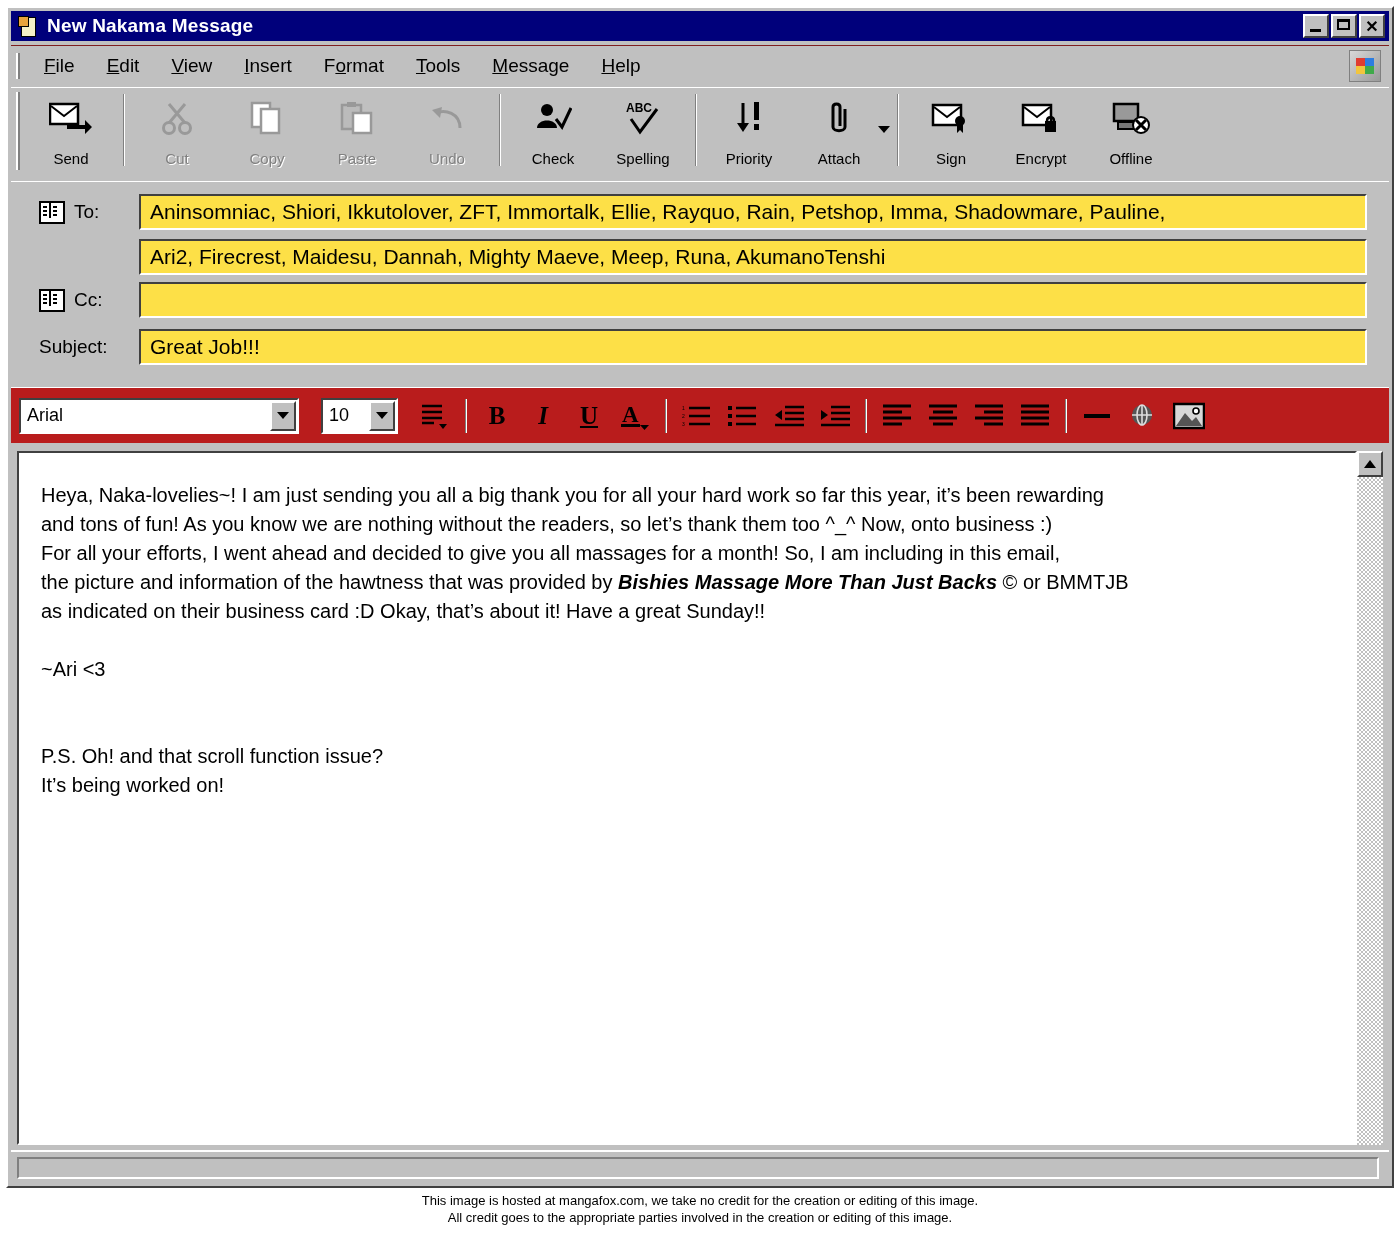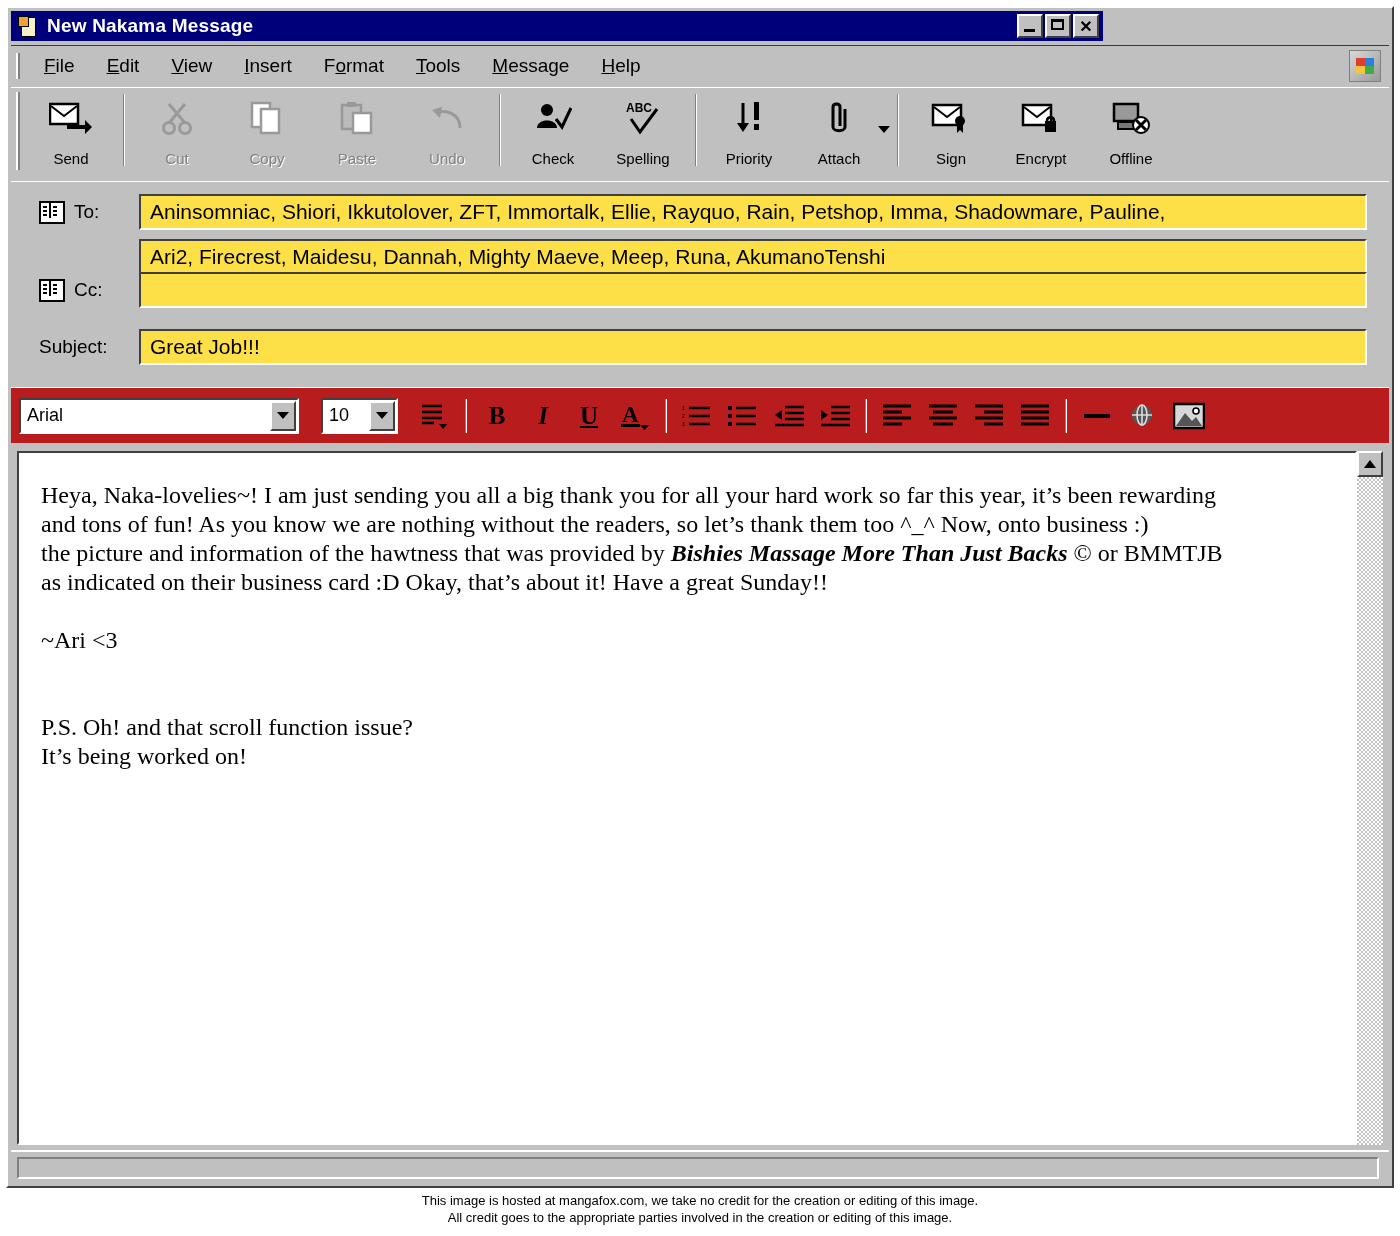--- a/index.html
+++ b/index.html
@@ -17,21 +17,21 @@
     background: #c0c0c0;
     border-top: 2px solid #ffffff;
     border-left: 2px solid #ffffff;
     border-right: 2px solid #404040;
     border-bottom: 2px solid #404040;
     box-sizing: border-box;
   }
   
   .titlebar {
     position: absolute; left: 3px; top: 3px;
-    width: 1092px; height: 30px;
+    width: 1378px; height: 30px;
     background: #00007b;
     display: flex; align-items: center;
   }
   .title-icon {
     width: 22px; height: 22px; margin-left: 6px; margin-right: 8px;
     position: relative; flex: none;
   }
   .title-icon .sheet {
     position: absolute; left: 4px; top: 2px; width: 13px; height: 18px;
     background: #f5f0c8; border: 1px solid #000;
@@ -235,21 +235,21 @@
     background: #ffffff;
     border-top: 2px solid #404040;
     border-left: 2px solid #404040;
     border-right: 2px solid #ffffff;
     border-bottom: 2px solid #ffffff;
     box-sizing: border-box;
     overflow: hidden;
   }
   .bodytext {
     position: absolute; left: 22px; top: 28px; width: 1300px;
-    font-size: 24px; line-height: 29px; color: #000; font-family: Liberation Serif, serif;
+    font-size: 20px; line-height: 29px; color: #000;
   }
   .bodytext p { margin: 0 0 0 0; }
   .bodytext .gap { height: 29px; }
   .bi { font-weight: bold; font-style: italic; }
   .vscroll {
     position: absolute; right: 6px; top: 6px;
     width: 26px; height: 694px;
     background-color: #c0c0c0;
     background-image:
       linear-gradient(45deg, #ffffff 25%, transparent 25%, transparent 75%, #ffffff 75%),
@@ -486,21 +486,21 @@
         <span>To:</span>
       </div>
       <div class="hdr-input">Aninsomniac, Shiori, Ikkutolover, ZFT, Immortalk, Ellie, Rayquo, Rain, Petshop, Imma, Shadowmare, Pauline,</div>
     </div>
 
     <div class="hdr-row" style="top:57px;">
       <div class="hdr-label"></div>
       <div class="hdr-input">Ari2, Firecrest, Maidesu, Dannah, Mighty Maeve, Meep, Runa, AkumanoTenshi</div>
     </div>
 
-    <div class="hdr-row" style="top:90px;text-align:right;">
+    <div class="hdr-row" style="top:100px;text-align:right;">
       <div class="hdr-label">
         <span class="book-icon"></span>
         <span>Cc:</span>
       </div>
       <div class="hdr-input"></div>
     </div>
 
     <div class="hdr-row" style="top:147px;">
       <div class="hdr-label">Subject:</div>
       <div class="hdr-input">Great Job!!!</div>
@@ -638,20 +638,21 @@
       </span>
     </div>
   </div>
 
   <div class="bodywrap">
     <div class="bodyedit">
 
       <div class="bodytext">
         <p>Heya, Naka-lovelies~! I am just sending you all a big thank you for all your hard work so far this year, it’s been rewarding</p>
         <p>and tons of fun! As you know we are nothing without the readers, so let’s thank them too ^_^ Now, onto business :)</p>
+        <p>For all your efforts, I went ahead and decided to give you all massages for a month! So, I am including in this email,</p>
         <p><span>the picture and information of the hawtness that was provided by </span><span class="bi">Bishies Massage More Than Just Backs</span><span> © or BMMTJB</span></p>
         <p>as indicated on their business card :D Okay, that’s about it! Have a great Sunday!!</p>
         <div class="gap"></div>
         <p>~Ari &lt;3</p>
         <div class="gap"></div>
         <div class="gap"></div>
         <p>P.S. Oh! and that scroll function issue?</p>
         <p>It’s being worked on!</p>
       </div>
 

